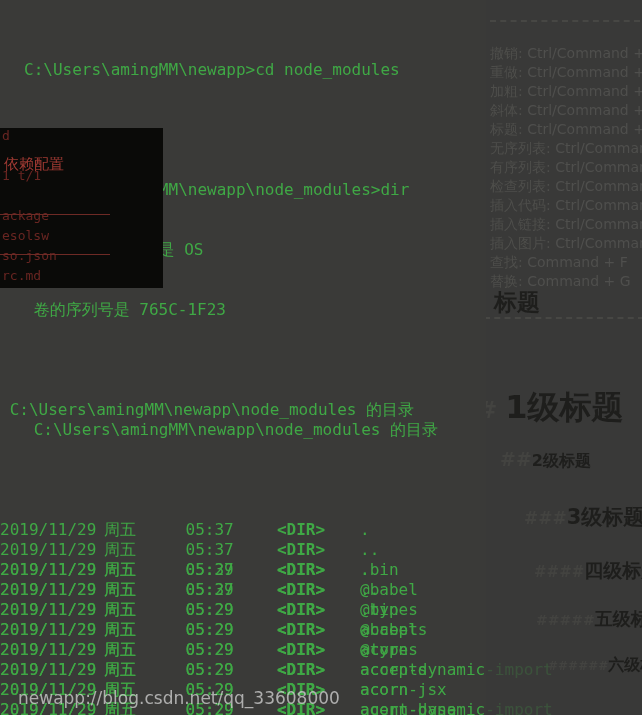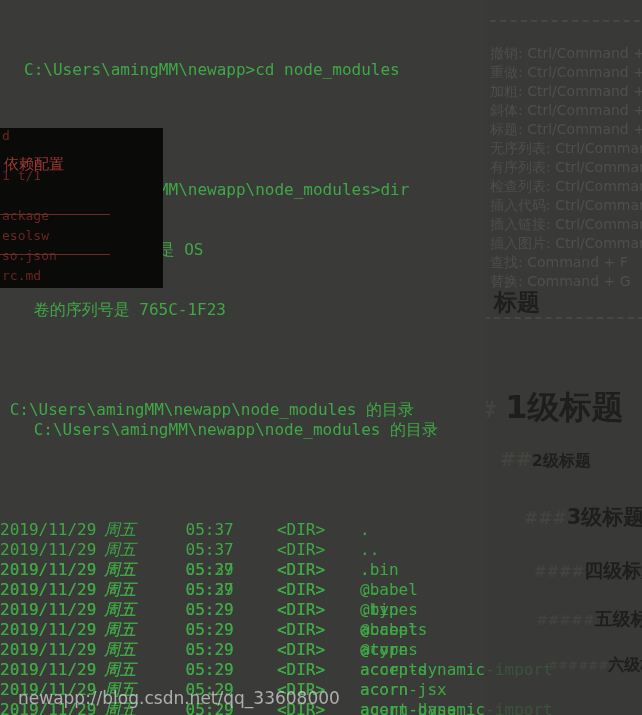--- a/index.html
+++ b/index.html
@@ -16,23 +16,23 @@
     font-family:"DejaVu Sans Mono","Liberation Mono",monospace;
     font-size:16px;line-height:20px;
     white-space:pre;
     z-index:1;
   }
   #terminal .ln{height:20px;padding-left:24px;}
   .blank{height:20px;}
 
   .row{display:block;height:20px;}
   .c-date{display:inline-block;width:104px;}
-  .c-week{display:inline-block;width:48px;font-style:italic;}
+  .c-week{display:inline-block;width:48px;}
   .c-time{display:inline-block;width:96px;text-align:center;}
-  .c-dir{display:inline-block;width:112px;}
+  .c-dir{display:inline-block;width:112px;font-weight:bold;}
   .c-name{display:inline-block;}
 
   
   #ghost-box{
     position:absolute;left:0;top:128px;width:163px;height:160px;
     background:#0a0a08;
     z-index:2;
     overflow:hidden;
   }
   #ghost-box .ghost-txt{

